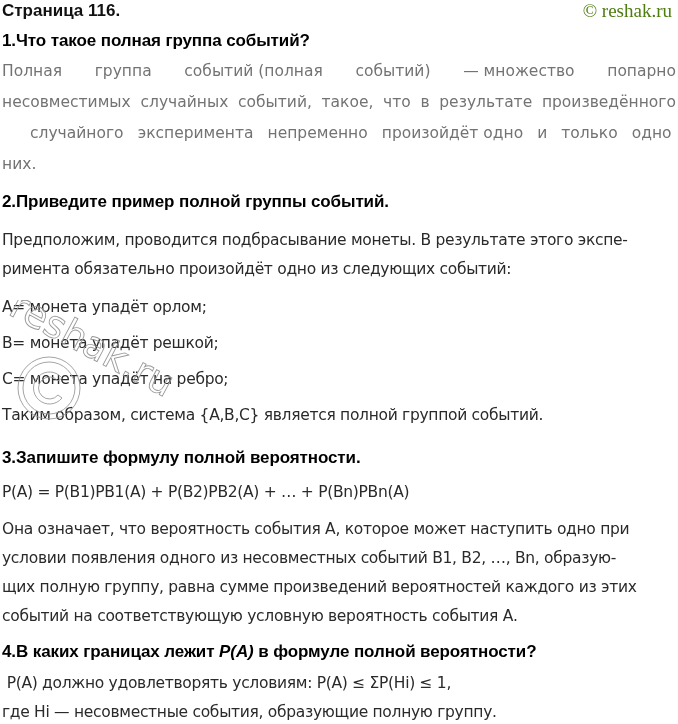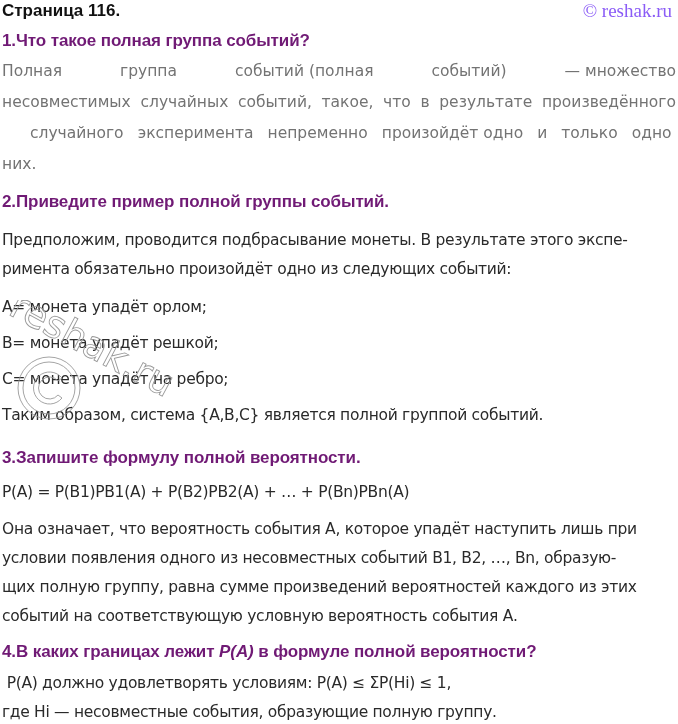--- a/index.html
+++ b/index.html
@@ -27,29 +27,29 @@
       font-family: "Liberation Sans", sans-serif;
       font-weight: bold;
       font-size: 17px;
       color: #111111;
     }
     .copyright {
       position: absolute;
       right: 6px; top: 0px;
       font-family: "Liberation Serif", serif;
       font-size: 19px;
-      color: #8b5cf6;
+      color: #4d7c0f;
     }
     .q-title {
       position: absolute;
       left: 2px;
       font-family: "Liberation Sans", sans-serif;
       font-weight: bold;
       font-size: 17px;
-      color: #701a75;
+      color: #000000;
       white-space: nowrap;
       letter-spacing: -0.1px;
     }
     .q-title i { font-style: italic; }
     .para {
       position: absolute;
       left: 2px;
       width: 674px;
       font-family: "DejaVu Sans", sans-serif;
       font-size: 15.5px;
@@ -90,20 +90,21 @@
 
 <div class="q-title" style="top:31px;">1.Что такое полная группа событий?</div>
 
 <div class="para" style="top:62px;">
   <div class="justify-line" style="height:31px;">
     <span>Полная</span>
     <span>группа</span>
     <span>событий (полная</span>
     <span>событий)</span>
     <span>— множество</span>
+    <span>попарно</span>
   </div>
   <div class="justify-line" style="height:31px;">
     <span>несовместимых</span>
     <span>случайных</span>
     <span>событий,</span>
     <span>такое,</span>
     <span>что</span>
     <span>в</span>
     <span>результате</span>
     <span>произведённого</span>
@@ -135,21 +136,21 @@
   <g fill="none" stroke="#9a9a9a" stroke-width="0.9">
     <text x="8" y="38" font-family="DejaVu Sans, sans-serif" font-size="38" transform="rotate(28 60 40)">reshak.ru</text>
     <circle cx="57" cy="88" r="31"></circle>
     <circle cx="57" cy="88" r="26"></circle>
     <path d="M70,78 A16,16 0 1,0 70,98 L66,95 A11,11 0 1,1 66,81 Z"></path>
   </g>
 </svg>
 
 <div class="q-title" style="top:448px;">3.Запишите формулу полной вероятности.</div>
 <div class="line" style="top:483px;">P(A) = P(B1)PB1(A) + P(B2)PB2(A) + … + P(Bn)PBn(A)</div>
-<div class="line" style="top:520px;">Она означает, что вероятность события А, которое упадёт наступить лишь при</div>
+<div class="line" style="top:520px;">Она означает, что вероятность события А, которое может наступить одно при</div>
 <div class="line" style="top:549px;">условии появления одного из несовместных событий B1, B2, …, Bn, образую-</div>
 <div class="line" style="top:578px;">щих полную группу, равна сумме произведений вероятностей каждого из этих</div>
 <div class="line" style="top:607px;">событий на соответствующую условную вероятность события А.</div>
 
 <div class="q-title" style="top:642px;">
   <span>4.В каких границах лежит </span><i>P(A)</i><span> в формуле полной вероятности?</span>
 </div>
 <div class="line" style="top:674px; white-space:pre;"> P(A) должно удовлетворять условиям: P(A) ≤ ΣP(Hi) ≤ 1,</div>
 <div class="line" style="top:703px;">где Hi — несовместные события, образующие полную группу.</div>
 

